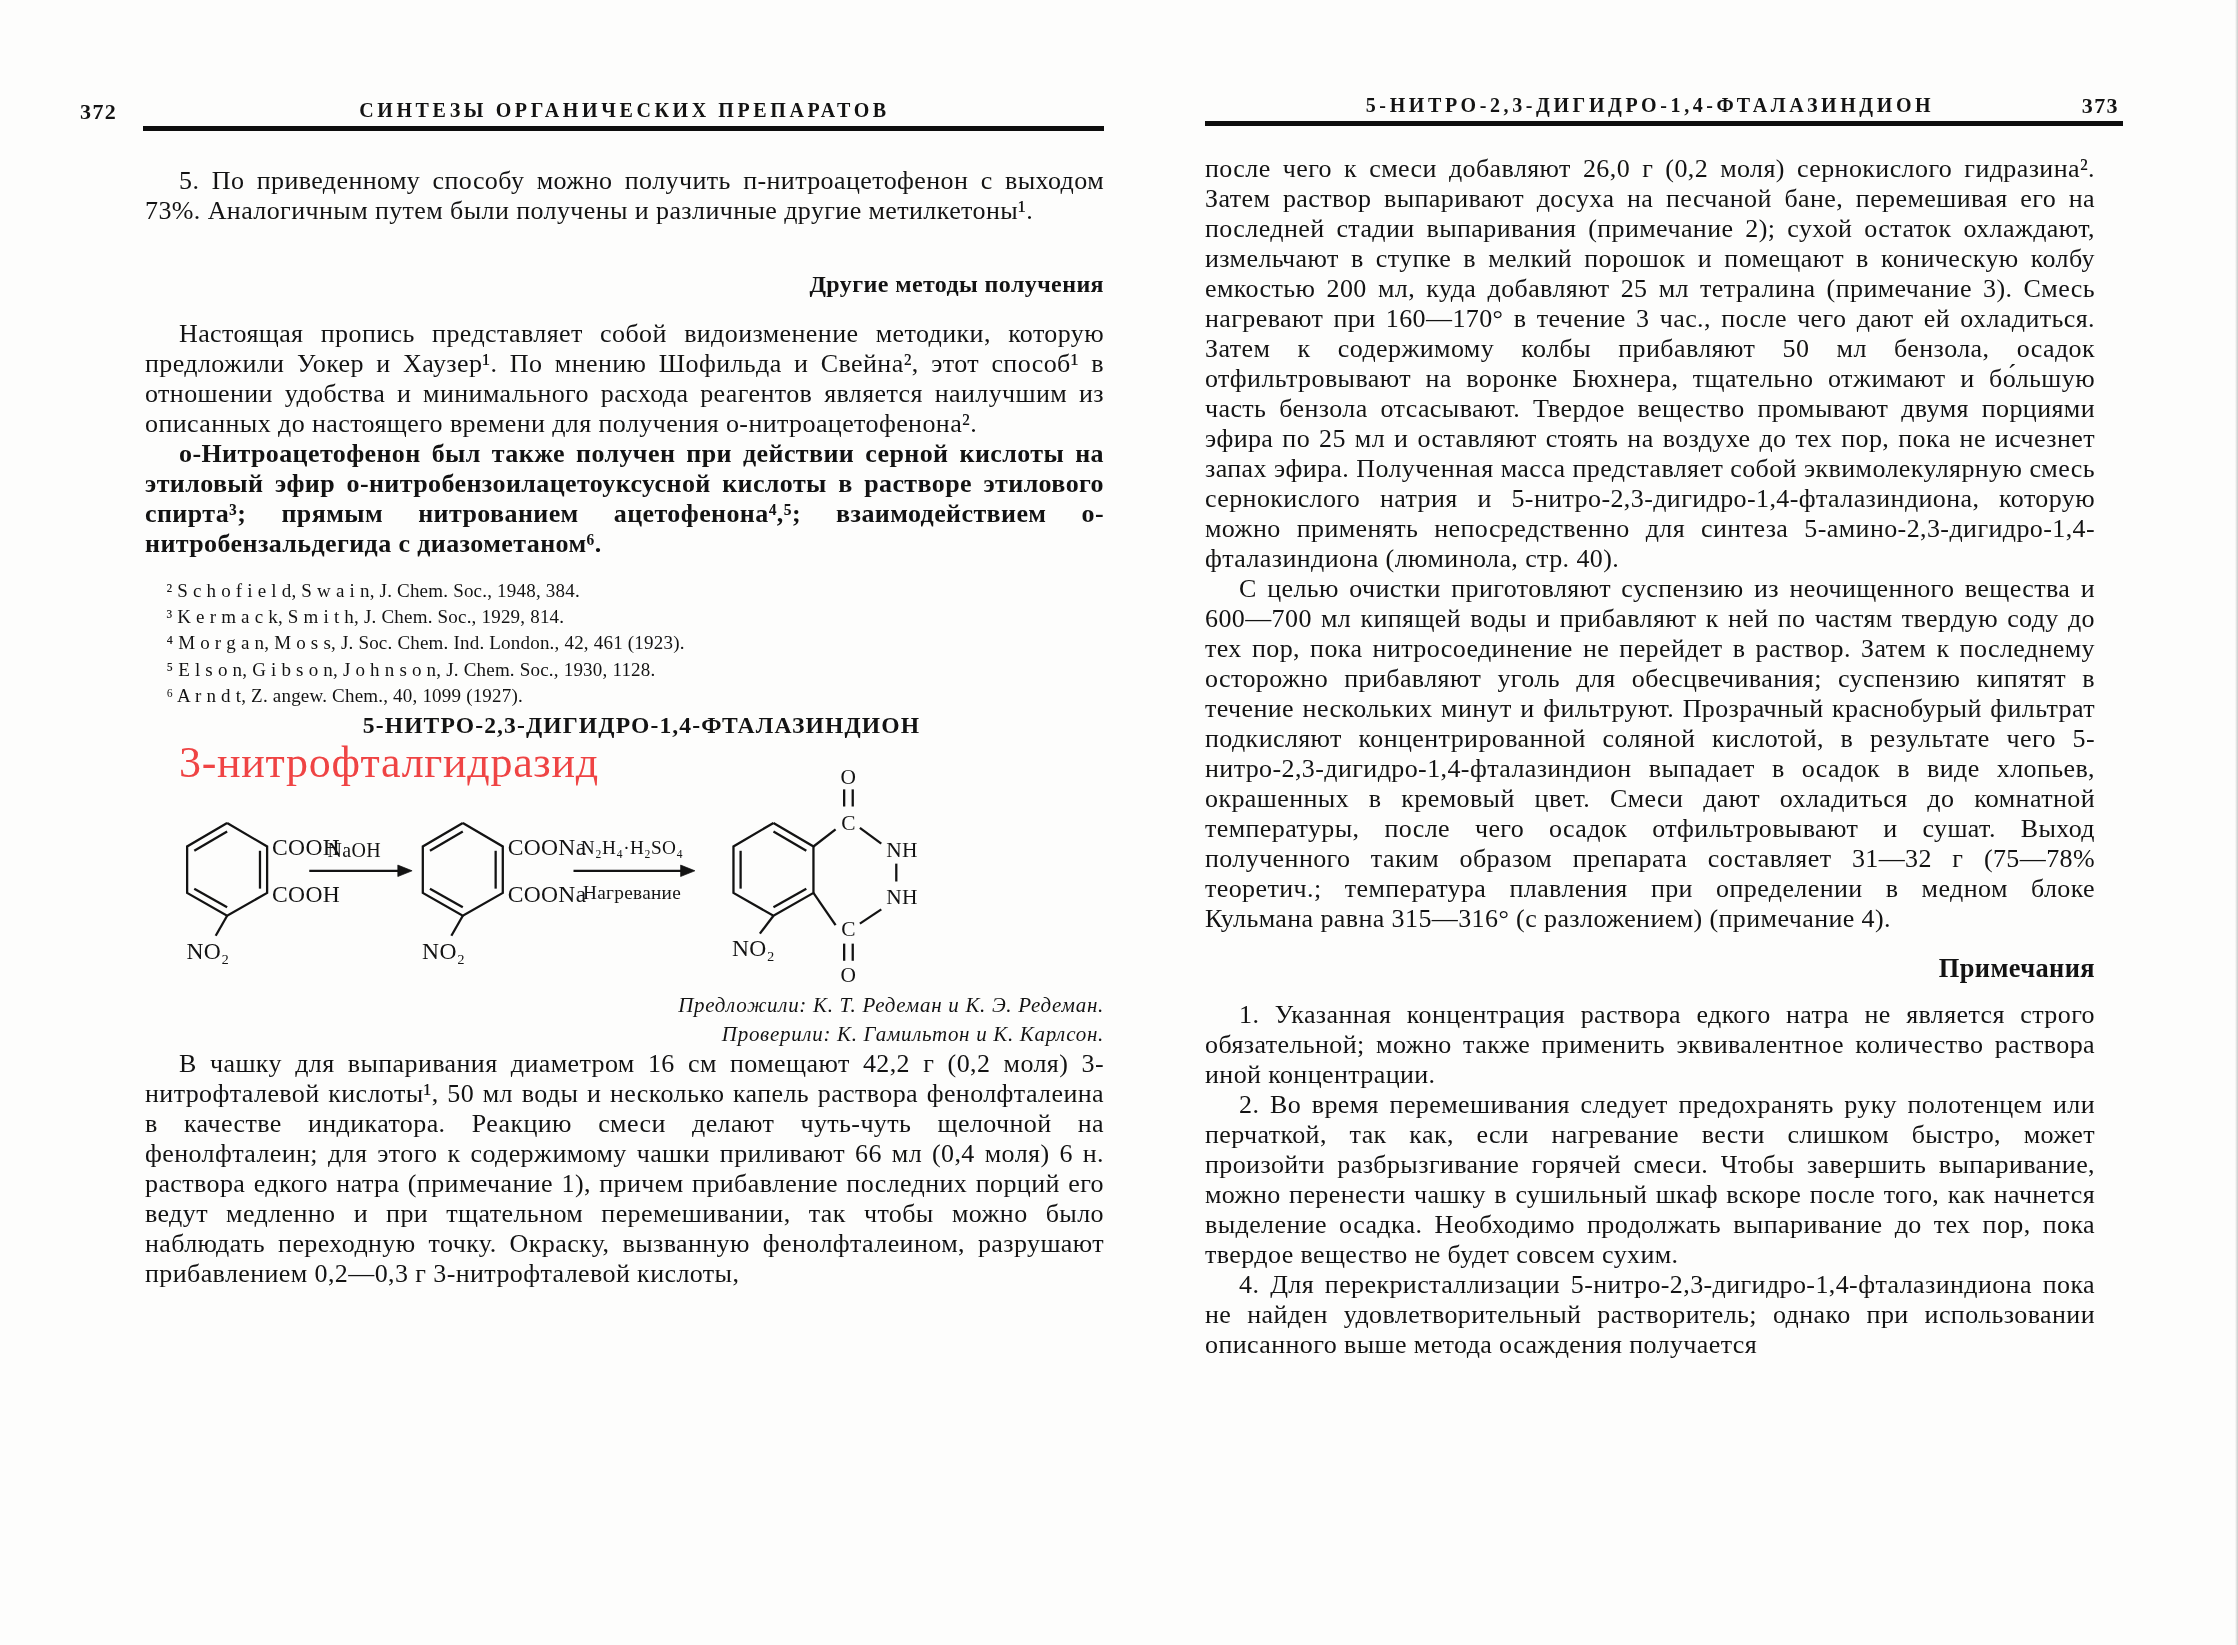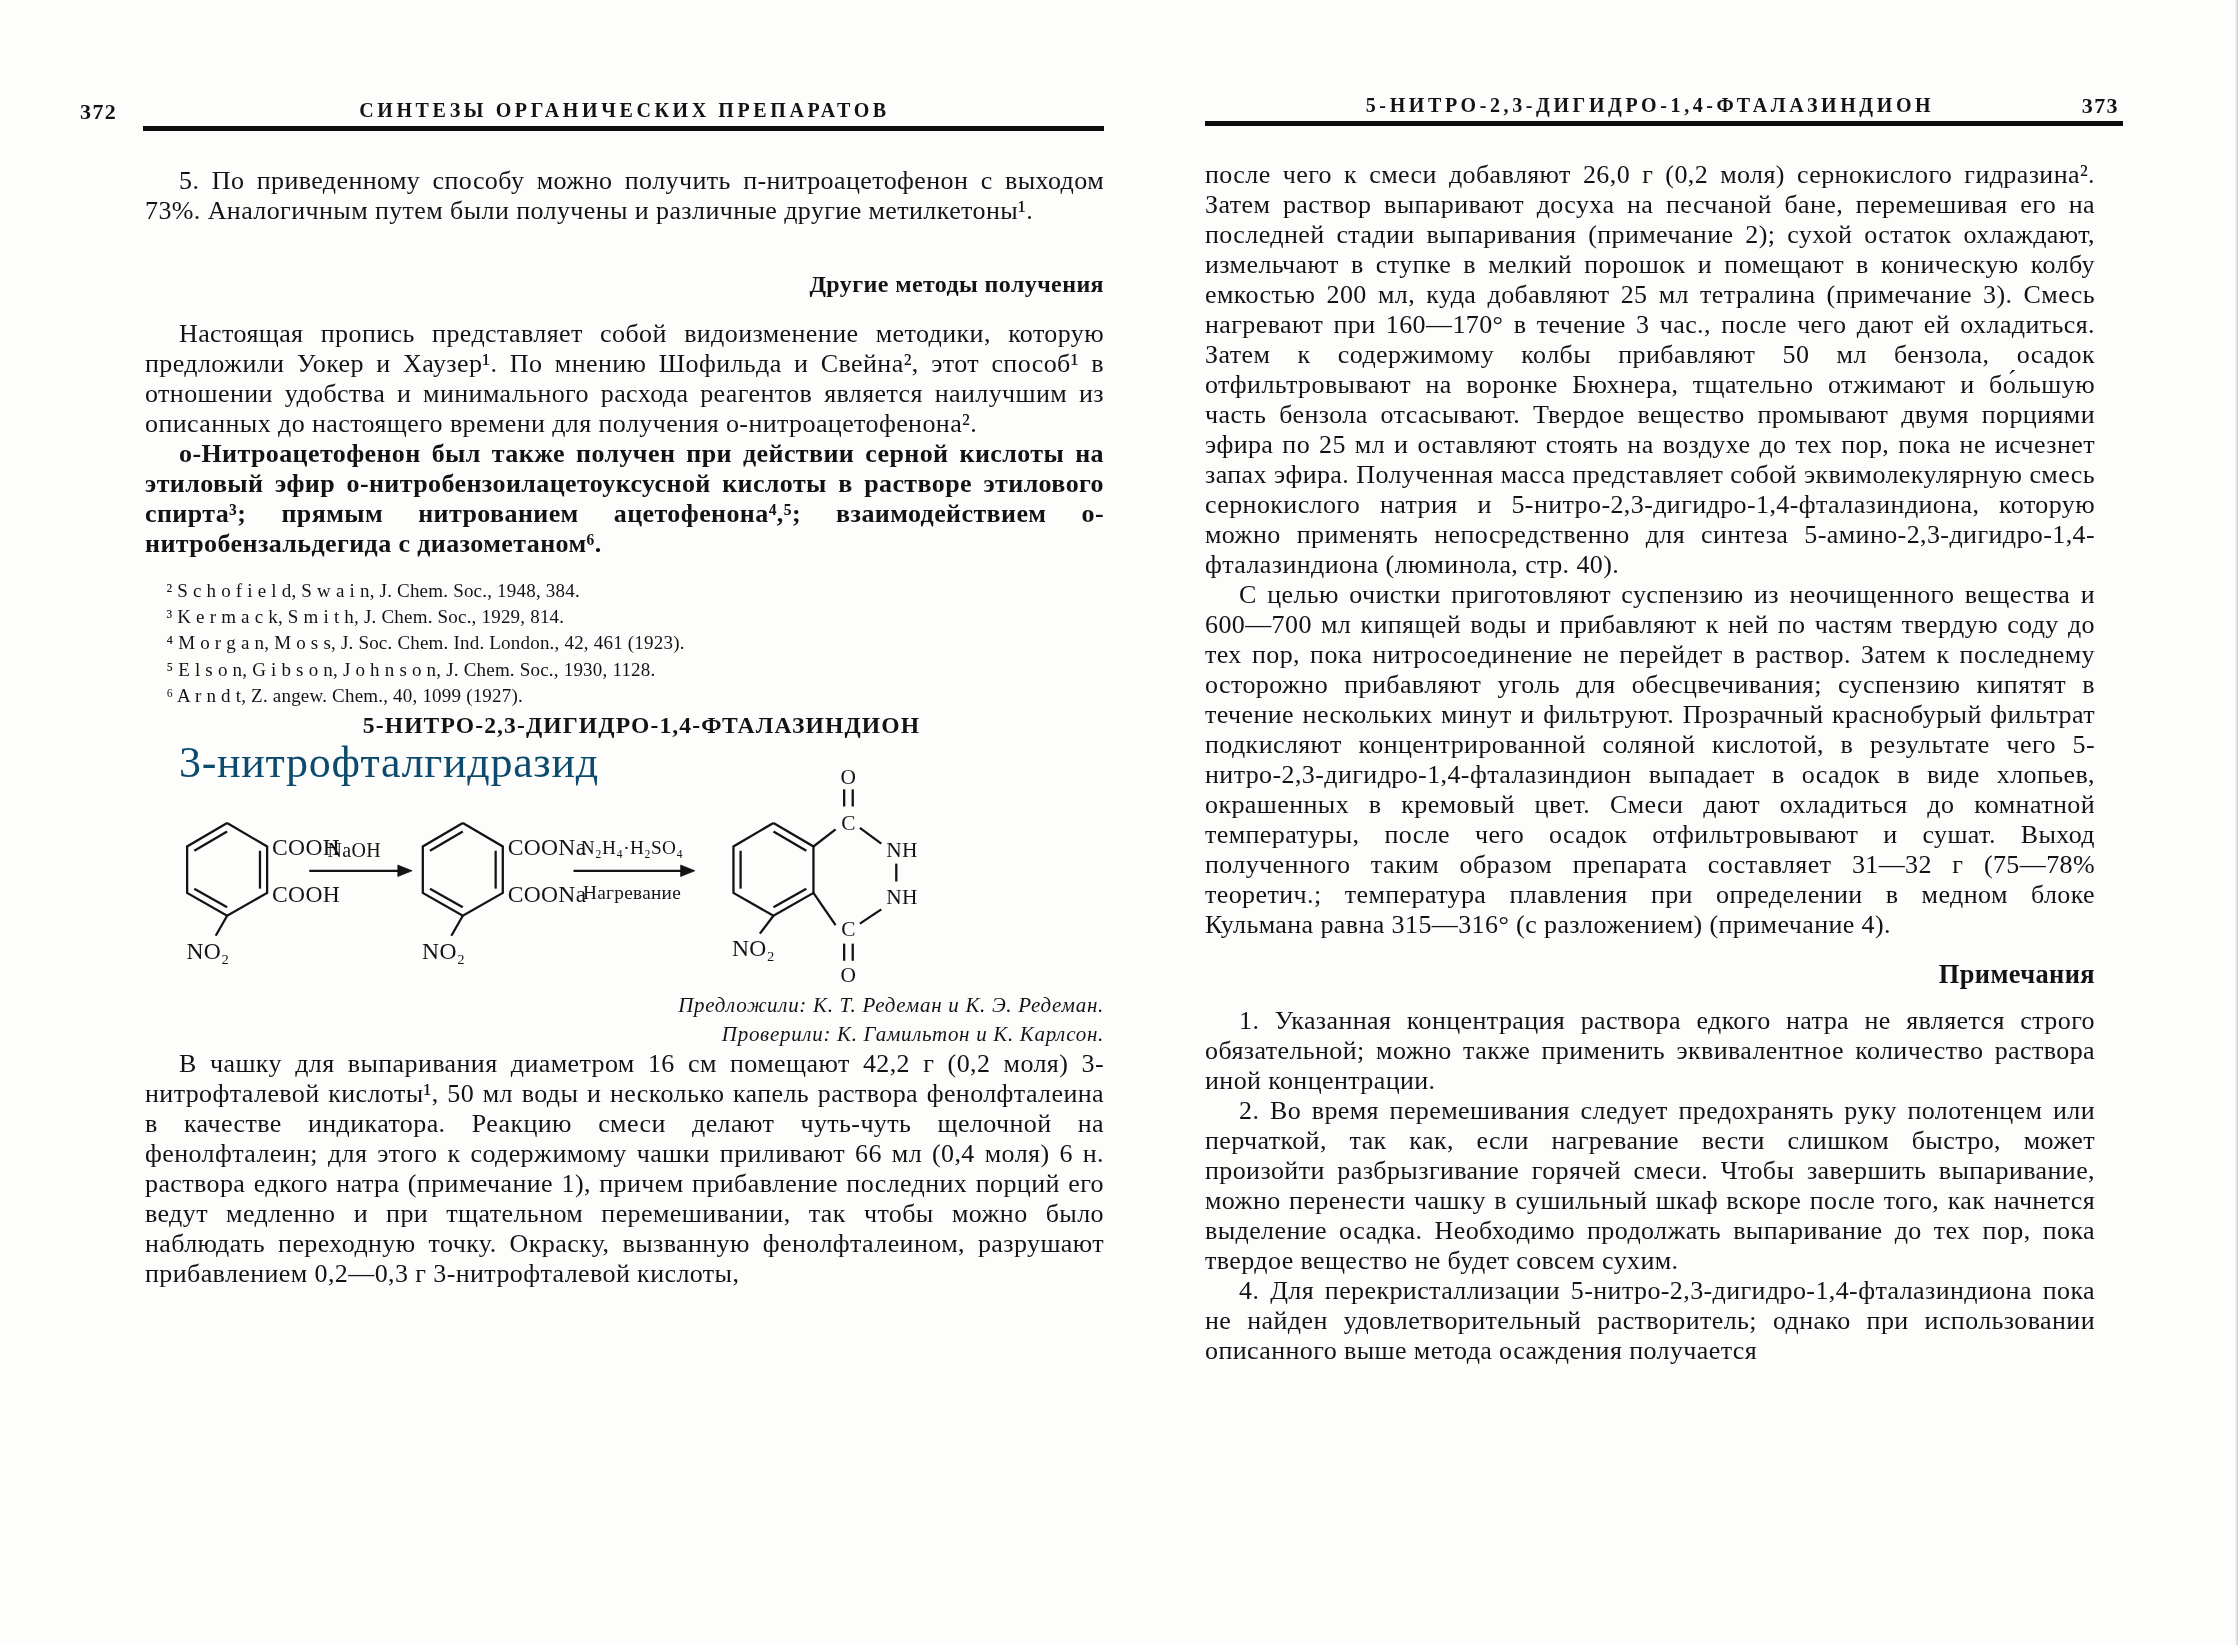--- a/index.html
+++ b/index.html
@@ -16,21 +16,21 @@
   .col{font-size:26px;line-height:30px;letter-spacing:0.4px;text-align:justify;}
   .col p{margin:0;text-indent:34px;}
   .col p.noindent{text-indent:0;}
   .center-head{font-weight:700;text-align:right;text-indent:0 !important;}
   .h-methods{font-size:24px;margin:43px 0 20px 0 !important;}
   .h-prep{font-size:26.4px;margin:33px 0 18.6px 0 !important;}
   .h-notes{font-size:26.4px;margin:18.6px 0 17px 0 !important;}
   .refs{font-size:19px;line-height:26.4px;letter-spacing:0.2px;padding-left:21.4px;margin-top:18.6px;text-align:left;}
   .refs div{white-space:nowrap;}
   .sectitle{font-size:23.6px;font-weight:700;letter-spacing:1.1px;text-align:center;margin-top:50px;text-indent:0;}
-  .redtext{font-size:44px;line-height:46px;color:#0c4a6e;margin:4.3px 0 0 210px;text-indent:0;text-align:left;letter-spacing:0.7px;}
+  .redtext{font-size:44px;line-height:46px;color:#ef4444;margin:4.3px 0 0 210px;text-indent:0;text-align:left;letter-spacing:0.7px;}
   .scheme{display:block;margin-top:-24px;}
   .scheme text{font-family:"Liberation Serif","DejaVu Serif",serif;fill:#131313;}
   .scheme line,.scheme polyline,.scheme polygon{stroke:#131313;stroke-width:3.2;fill:none;}
   .scheme polygon.head{fill:#131313;stroke-width:1;}
   .credits{font-style:italic;font-size:21px;line-height:29px;margin-left:331px;text-align:right;text-indent:0;letter-spacing:0.7px;}
   .edge{position:absolute;top:0;right:0;width:4.3px;height:100%;
         background:linear-gradient(to left,rgba(60,60,60,.35),rgba(60,60,60,0));}
 </style>
 </head>
 <body>
@@ -132,21 +132,21 @@
 
   <p>В чашку для выпаривания диаметром 16 см помещают 42,2 г (0,2 моля) 3-нитрофталевой кислоты¹, 50 мл воды и несколько капель раствора фенолфталеина в качестве индикатора. Реакцию смеси делают чуть-чуть щелочной на фенолфталеин; для этого к содержимому чашки приливают 66 мл (0,4 моля) 6 н. раствора едкого натра (примечание 1), причем прибавление последних порций его ведут медленно и при тщательном перемешивании, так чтобы можно было наблюдать переходную точку. Окраску, вызванную фенолфталеином, разрушают прибавлением 0,2—0,3 г 3-нитрофталевой кислоты,</p>
 </div>
 
 <div class="abs runhead" style="left:1205px;top:94px;width:890px;text-align:center;">5-НИТРО-2,3-ДИГИДРО-1,4-ФТАЛАЗИНДИОН</div>
 
 <div class="abs pagenum" style="left:1205px;top:93px;width:914px;text-align:right;">373</div>
 
 <div class="abs rule" style="left:1205px;top:121px;width:918px;"></div>
 
-<div class="abs col" style="left:1205px;top:160px;width:890px;">
+<div class="abs col" style="left:1205px;top:154px;width:890px;">
 
   <p class="noindent">после чего к смеси добавляют 26,0 г (0,2 моля) сернокислого гидразина². Затем раствор выпаривают досуха на песчаной бане, перемешивая его на последней стадии выпаривания (примечание 2); сухой остаток охлаждают, измельчают в ступке в мелкий порошок и помещают в коническую колбу емкостью 200 мл, куда добавляют 25 мл тетралина (примечание 3). Смесь нагревают при 160—170° в течение 3 час., после чего дают ей охладиться. Затем к содержимому колбы прибавляют 50 мл бензола, осадок отфильтровывают на воронке Бюхнера, тщательно отжимают и бо́льшую часть бензола отсасывают. Твердое вещество промывают двумя порциями эфира по 25 мл и оставляют стоять на воздухе до тех пор, пока не исчезнет запах эфира. Полученная масса представляет собой эквимолекулярную смесь сернокислого натрия и 5-нитро-2,3-дигидро-1,4-фталазиндиона, которую можно применять непосредственно для синтеза 5-амино-2,3-дигидро-1,4-фталазиндиона (люминола, стр. 40).</p>
   <p>С целью очистки приготовляют суспензию из неочищенного вещества и 600—700 мл кипящей воды и прибавляют к ней по частям твердую соду до тех пор, пока нитросоединение не перейдет в раствор. Затем к последнему осторожно прибавляют уголь для обесцвечивания; суспензию кипятят в течение нескольких минут и фильтруют. Прозрачный краснобурый фильтрат подкисляют концентрированной соляной кислотой, в результате чего 5-нитро-2,3-дигидро-1,4-фталазиндион выпадает в осадок в виде хлопьев, окрашенных в кремовый цвет. Смеси дают охладиться до комнатной температуры, после чего осадок отфильтровывают и сушат. Выход полученного таким образом препарата составляет 31—32 г (75—78% теоретич.; температура плавления при определении в медном блоке Кульмана равна 315—316° (с разложением) (примечание 4).</p>
 
   <p class="center-head h-notes">Примечания</p>
 
   <p>1. Указанная концентрация раствора едкого натра не является строго обязательной; можно также применить эквивалентное количество раствора иной концентрации.</p>
   <p>2. Во время перемешивания следует предохранять руку полотенцем или перчаткой, так как, если нагревание вести слишком быстро, может произойти разбрызгивание горячей смеси. Чтобы завершить выпаривание, можно перенести чашку в сушильный шкаф вскоре после того, как начнется выделение осадка. Необходимо продолжать выпаривание до тех пор, пока твердое вещество не будет совсем сухим.</p>
   <p>4. Для перекристаллизации 5-нитро-2,3-дигидро-1,4-фталазиндиона пока не найден удовлетворительный растворитель; однако при использовании описанного выше метода осаждения получается</p>
 </div>

